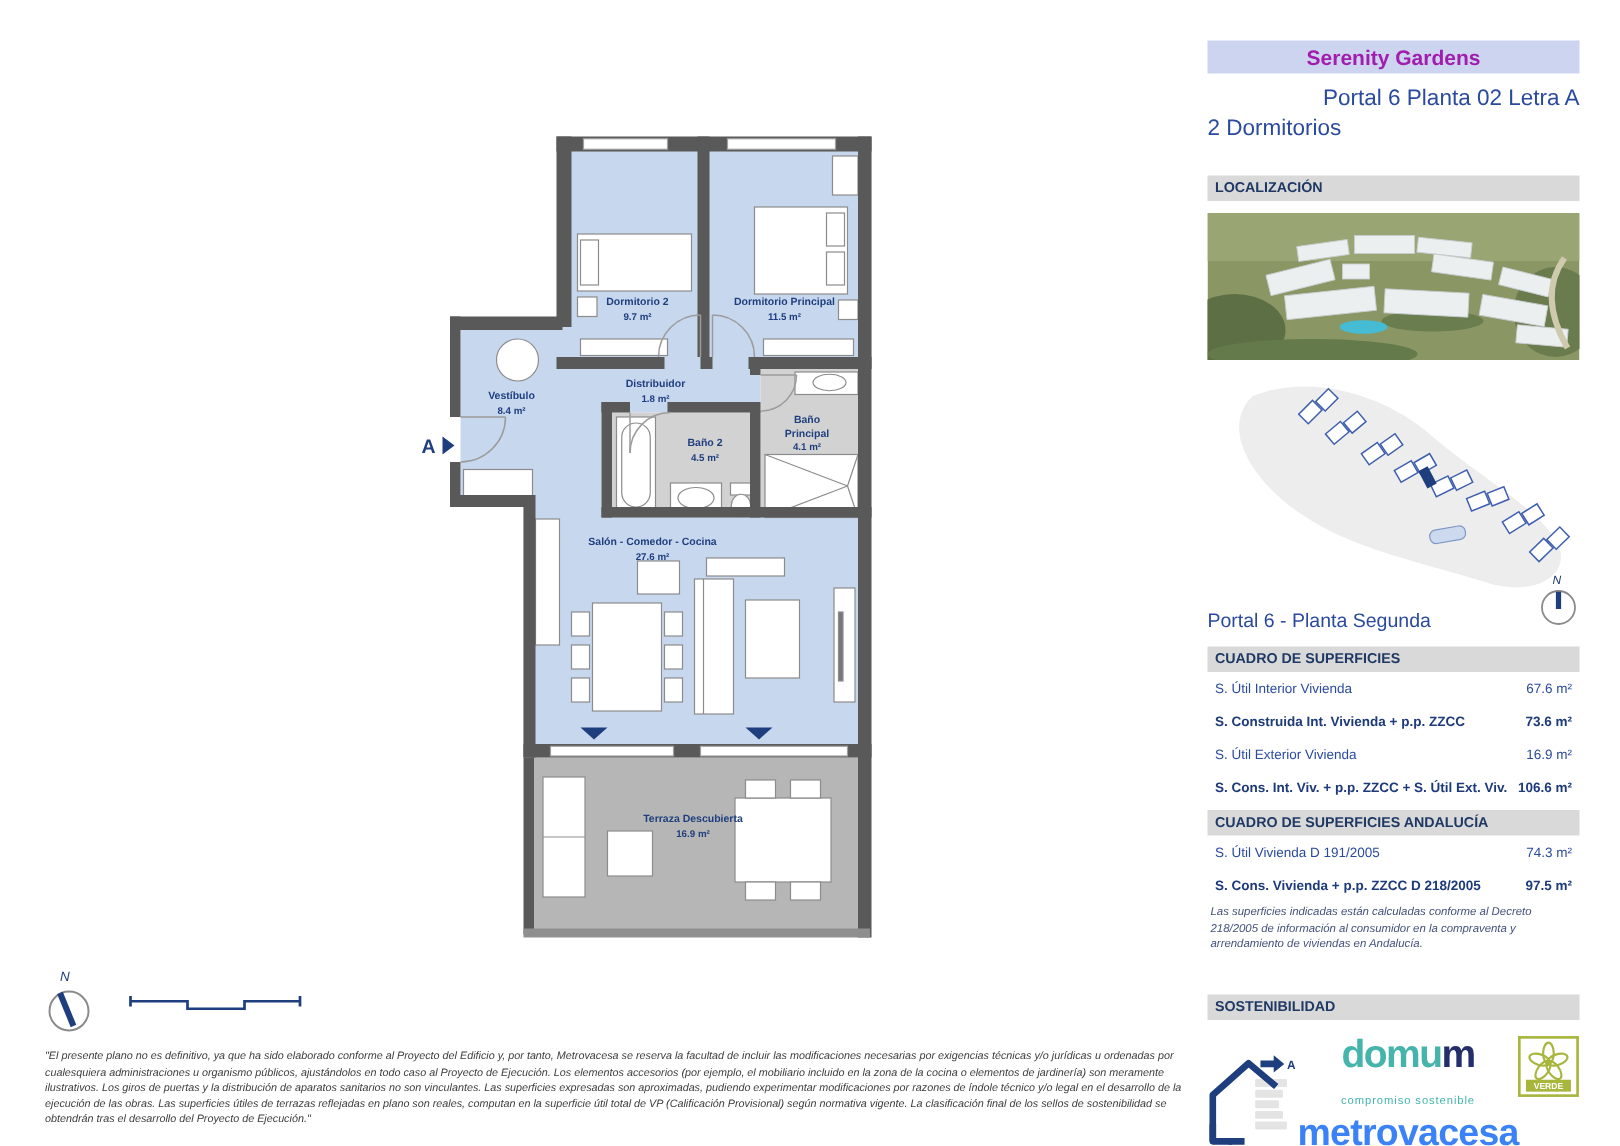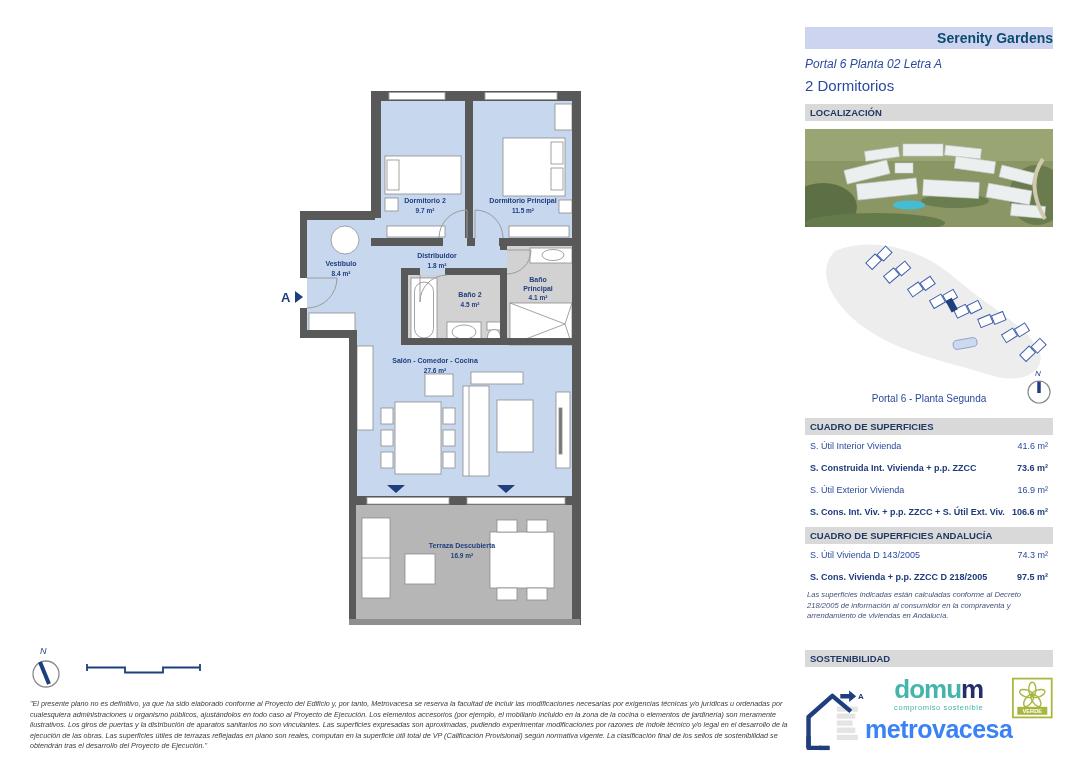--- a/index.html
+++ b/index.html
@@ -12,45 +12,45 @@
   .plan-area-label { font-size:6.5px; font-weight:600; fill:#1f3e7e; text-anchor:middle; }
 
   .plan-compass { position:absolute; left:26px; top:643px; }
   .scalebar { position:absolute; left:85px; top:660px; }
 
   .disclaimer { position:absolute; left:30px; top:699px; width:762px;
     font-size:7.2px; line-height:10.6px; font-style:italic; color:#3c3c3c; }
 
   
   .sidebar { position:absolute; left:805px; top:27px; width:248px; }
-  .title-bar { height:22px; line-height:22px; text-align:right; background:#ccd4f0;
-    color:#0c4a6e; font-weight:bold; font-size:14px; }
-  .subtitle { margin-top:8px; text-align:left; color:#2a4a9e; font-size:12px; height:14px;font-style:italic; }
+  .title-bar { height:22px; line-height:22px; text-align:center; background:#ccd4f0;
+    color:#a21caf; font-weight:bold; font-size:14px; }
+  .subtitle { margin-top:8px; text-align:right; color:#2a4a9e; font-size:15px; height:14px; }
   .dorms { margin-top:6px; color:#2a4a9e; font-size:15px; height:19px; }
-  .sec-header { margin-top:8px; height:17px; line-height:17px; background:#d9d9d9;
+  .sec-header { margin-top:21px; height:17px; line-height:17px; background:#d9d9d9;
     color:#1f3864; font-weight:bold; font-size:9.5px; padding-left:5px; }
   .photo-wrap { margin-top:8px; height:98px; }
   .siteplan-wrap { margin-top:6px; height:160px; position:relative; }
   .side-compass { position:absolute; right:0px; bottom:-14px; }
-  .caption { text-align:center; color:#2a4a9e; font-size:10px; height:13px; margin-top:0px; }
+  .caption { color:#2a4a9e; font-size:13px; height:13px; margin-top:0px; }
   .tbl { margin-top:12px; }
   .tbl .sec-header { margin-top:0; }
   .row { height:22px; display:flex; justify-content:space-between; align-items:center;
     padding:0 5px; font-size:9px; color:#2a4a9e; }
   .row .val { color:#2a4a9e; }
   .row.bold { font-weight:bold; color:#1d3a7a; }
   .row.bold .val { color:#1d3a7a; }
   .note { margin-top:2px; padding:0 2px; font-size:7.6px; line-height:10.5px;
     font-style:italic; color:#44517a; }
   .sost-header { margin-top:28px; }
   .logos { margin-top:8px; display:flex; align-items:flex-start; }
   .logo-center { flex:1; text-align:center; margin-top:2px; }
   .domum { font-size:26px; font-weight:bold; letter-spacing:-1px; line-height:24px; }
   .domum .teal { color:#45b5ac;text-align:center; } .domum .navy { color:#232e6b; }
-  .tagline { font-size:7.5px; color:#45b5ac; letter-spacing:0.6px; margin-top:2px; }
+  .tagline { font-size:7.5px; color:#45b5ac; letter-spacing:0.6px; margin-top:15px; }
   .metrovacesa { font-size:25px; font-weight:bold; color:#3b82f6; letter-spacing:-0.5px; margin-top:3px; }
 </style>
 </head>
 <body>
 
 <div class="page">
 
   <svg class="plan-svg" width="310" height="545" viewBox="0 0 310 545">
 
     <g>
@@ -288,40 +288,40 @@
         <circle cx="14" cy="25" r="11" fill="none" stroke="#8a8a8a" stroke-width="1.2"></circle>
         <line x1="14" y1="14.5" x2="14" y2="26" stroke="#1f3e7e" stroke-width="3.5"></line>
       </svg>
     </div>
     <div class="caption">Portal 6 - Planta Segunda</div>
 
     <div class="tbl">
       <div class="sec-header">CUADRO DE SUPERFICIES</div>
       <div class="row">
         <span>S. Útil Interior Vivienda</span>
-        <span class="val">41.6 m²</span>
+        <span class="val">67.6 m²</span>
       </div>
       <div class="row bold">
         <span>S. Construida Int. Vivienda + p.p. ZZCC</span>
         <span class="val">73.6 m²</span>
       </div>
       <div class="row">
         <span>S. Útil Exterior Vivienda</span>
         <span class="val">16.9 m²</span>
       </div>
       <div class="row bold">
         <span>S. Cons. Int. Viv. + p.p. ZZCC + S. Útil Ext. Viv.</span>
         <span class="val">106.6 m²</span>
       </div>
     </div>
 
     <div class="tbl" style="margin-top:4px;">
       <div class="sec-header">CUADRO DE SUPERFICIES ANDALUCÍA</div>
       <div class="row">
-        <span>S. Útil Vivienda D 143/2005</span>
+        <span>S. Útil Vivienda D 191/2005</span>
         <span class="val">74.3 m²</span>
       </div>
       <div class="row bold">
         <span>S. Cons. Vivienda + p.p. ZZCC D 218/2005</span>
         <span class="val">97.5 m²</span>
       </div>
       <div class="note">Las superficies indicadas están calculadas conforme al Decreto 218/2005 de información al consumidor en la compraventa y arrendamiento de viviendas en Andalucía.</div>
     </div>
 
     <div class="sec-header sost-header">SOSTENIBILIDAD</div>

